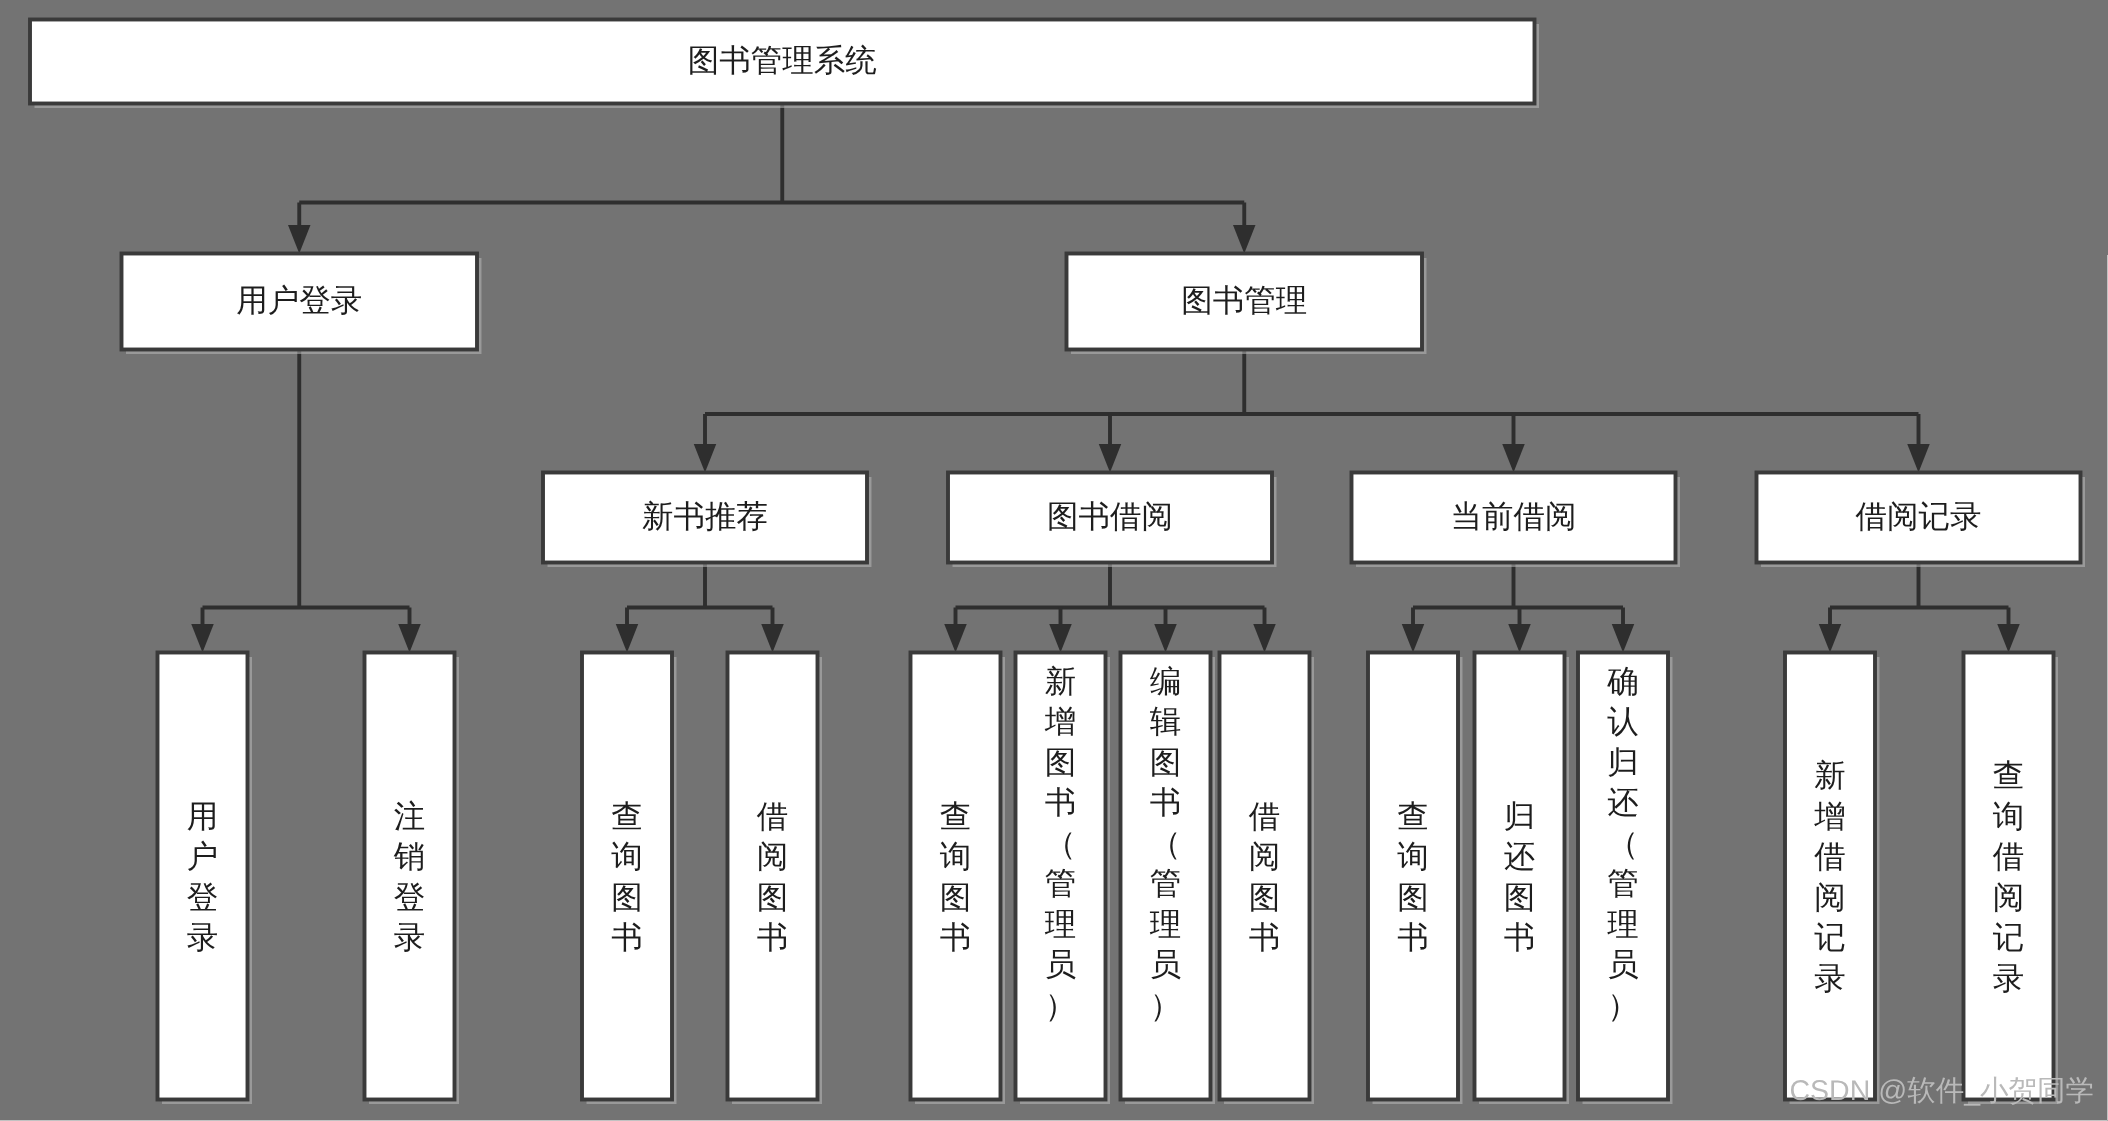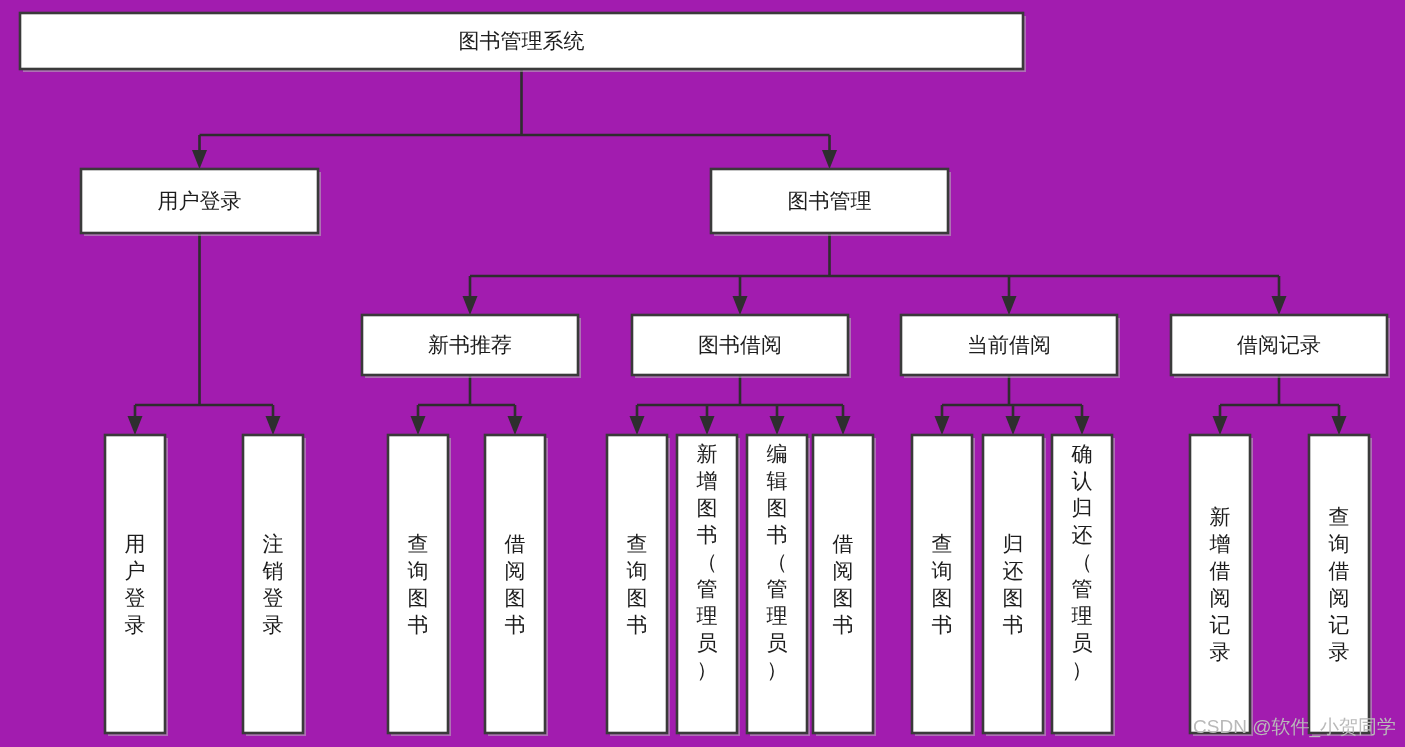--- a/index.html
+++ b/index.html
@@ -8,21 +8,21 @@
     padding: 0;
     background: #ffffff;
   }
   body {
     font-family: "Liberation Sans", "DejaVu Sans", sans-serif;
   }
   #diagram-root {
     position: relative;
     width: 1405px;
     height: 747px;
-    background: #a21caf;
+    background: #737373;
     overflow: hidden;
   }
   svg#tree-svg {
     position: absolute;
     left: 0;
     top: 0;
     width: 1405px;
     height: 747px;
     display: block;
   }

